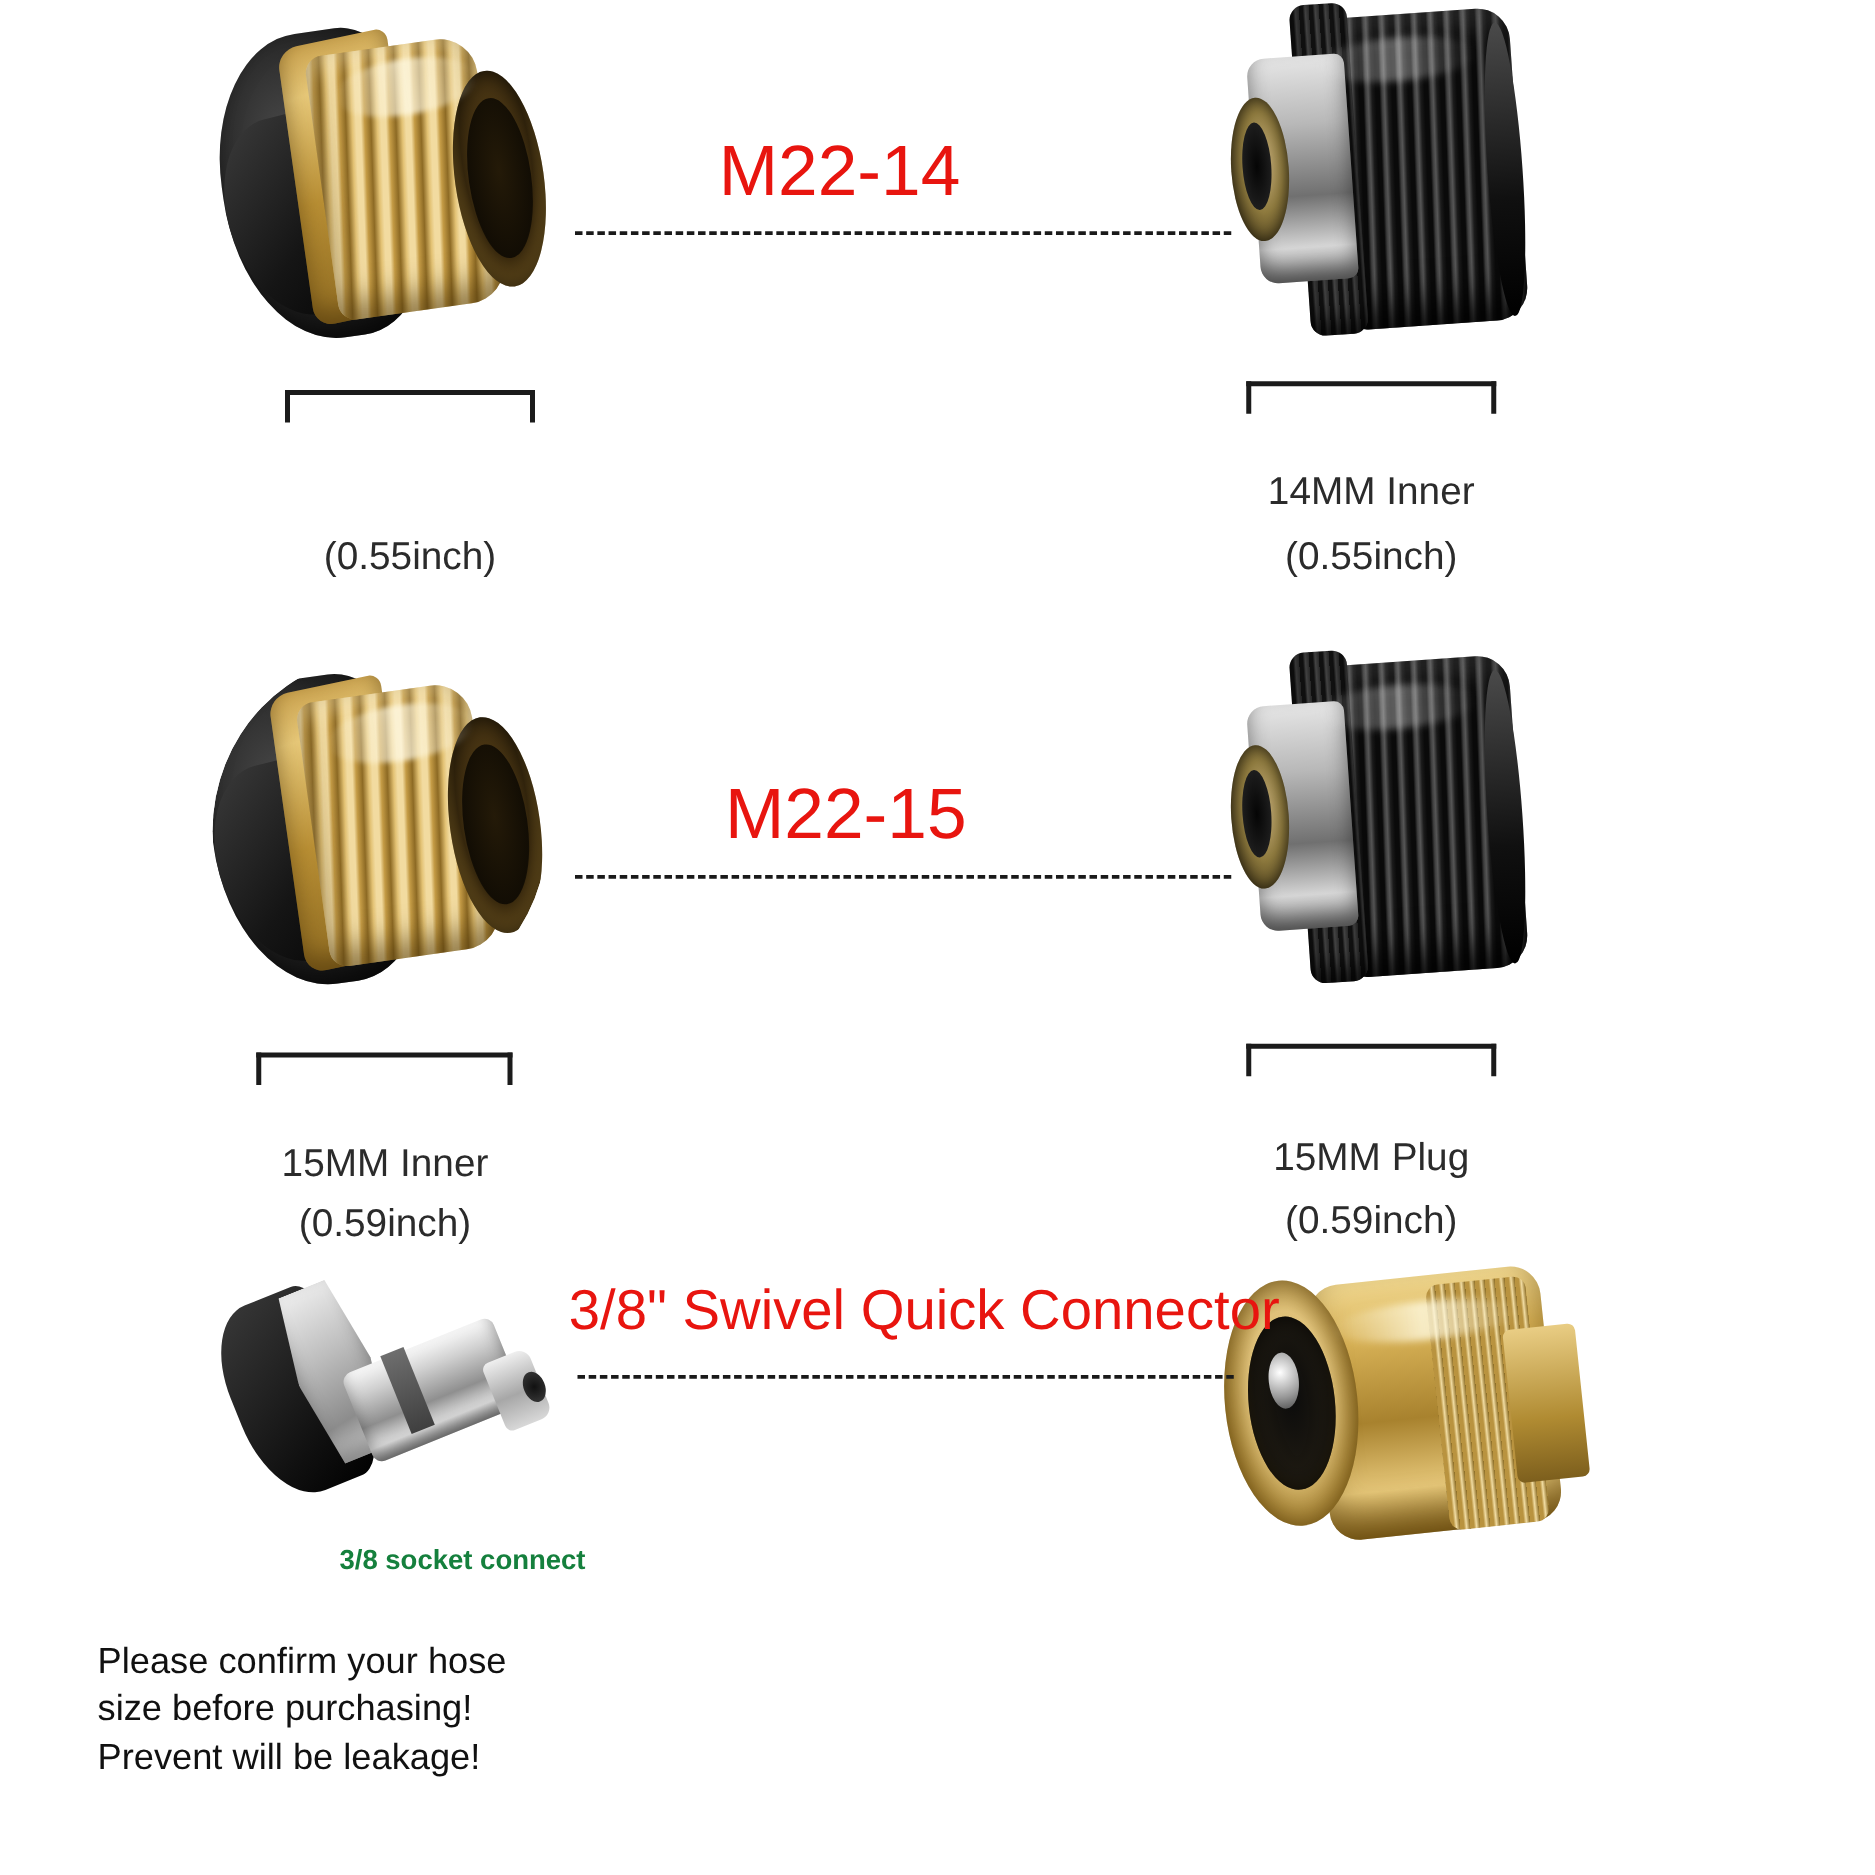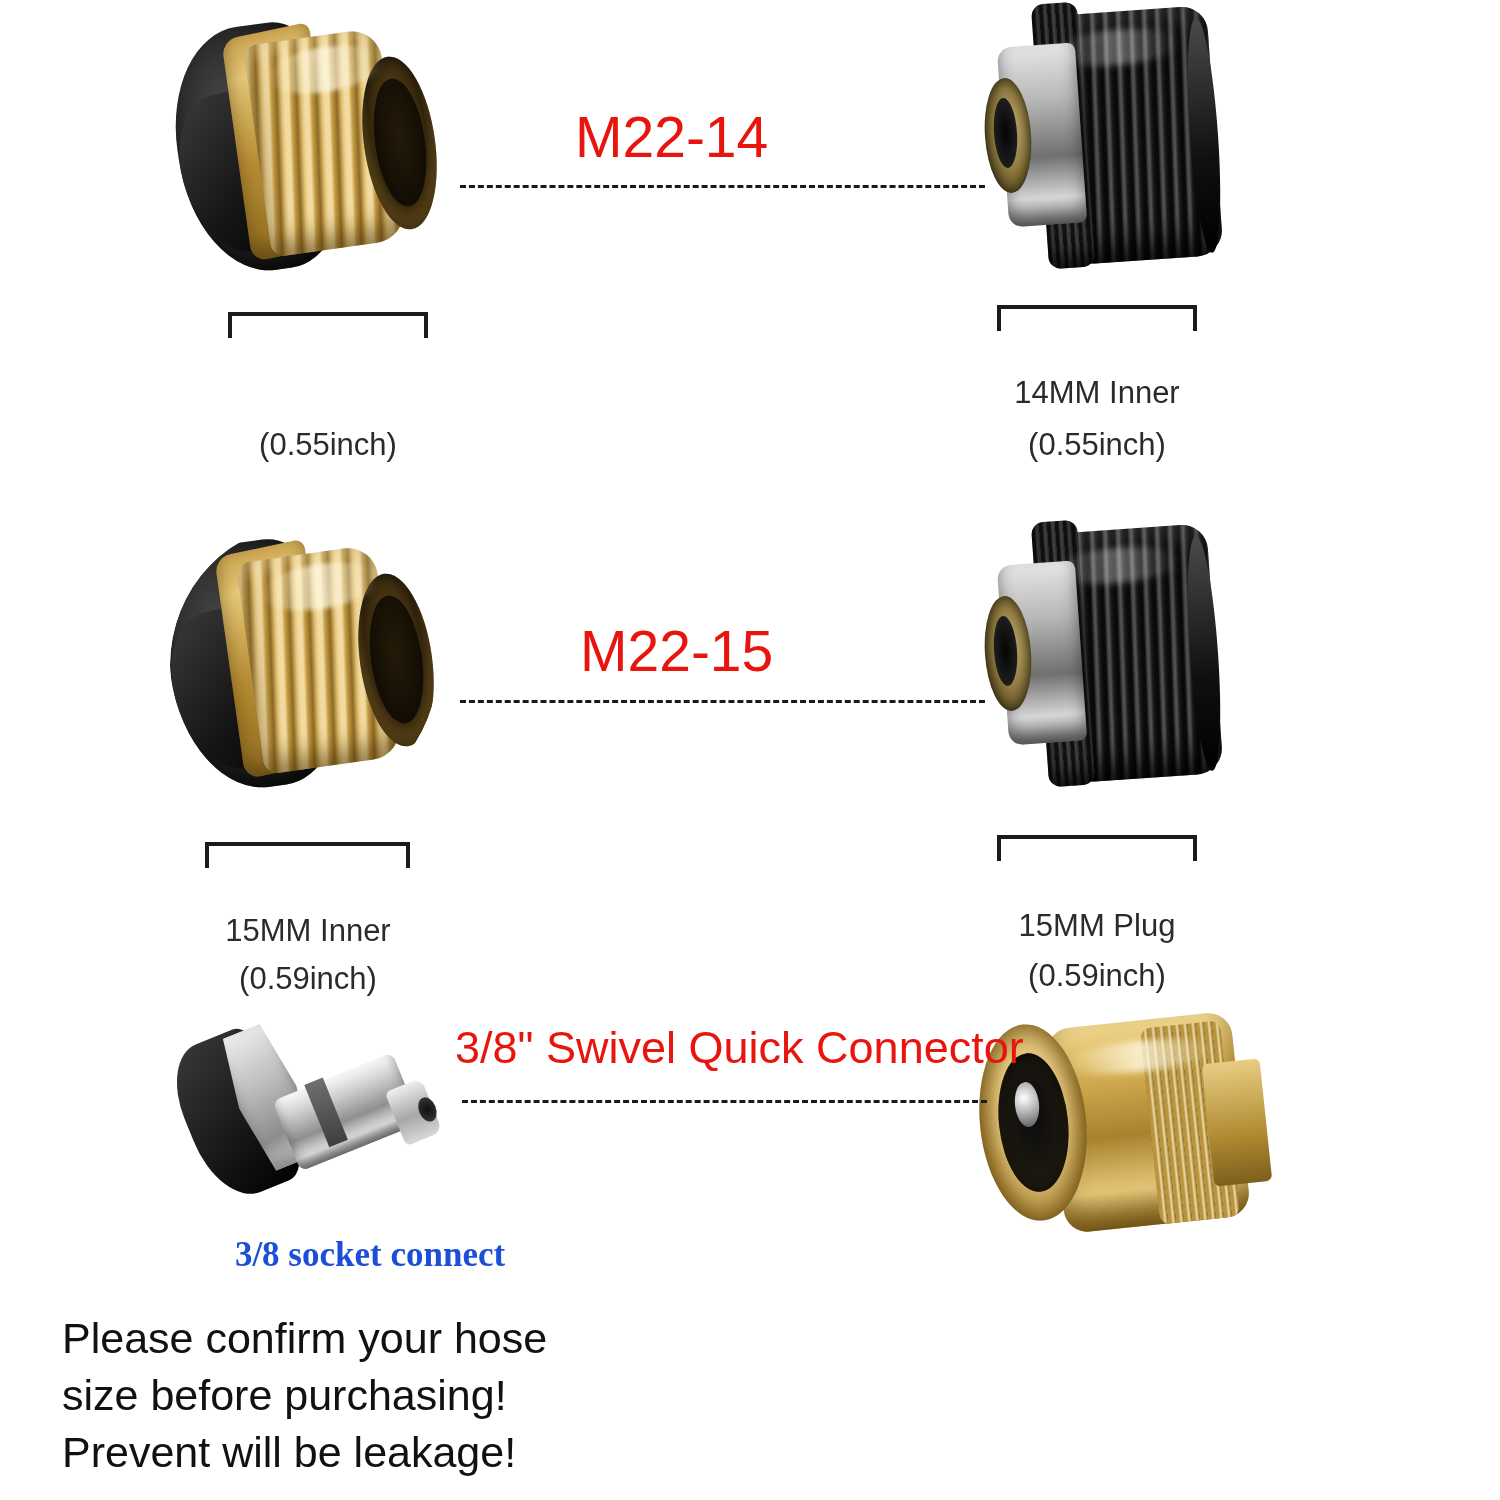--- a/index.html
+++ b/index.html
@@ -36,32 +36,33 @@
     font-size: 45px;
   }
   .dim-text {
     font-size: 31px;
     color: #2b2b2b;
     text-align: center;
     white-space: nowrap;
     line-height: 1.35;
   }
   .bold-caption {
-    font-family: Liberation Serif, serif;
+    font-family: Liberation Sans, sans-serif;
     font-weight: bold;
-    font-size: 35px;
-    color: #1d4ed8;
+    font-size: 22px;
+    color: #15803d;
     text-align: center;
     white-space: nowrap;
   }
   .footer-note {
-    font-size: 43px;
+    font-size: 29px;
     color: #111111;
     line-height: 1.32;
     white-space: nowrap;
+    margin-left: 16px;
   }
 
   
   .dash-line {
     border-top: 3px dashed #1a1a1a;
     height: 0;
   }
 
   
   .bracket {

